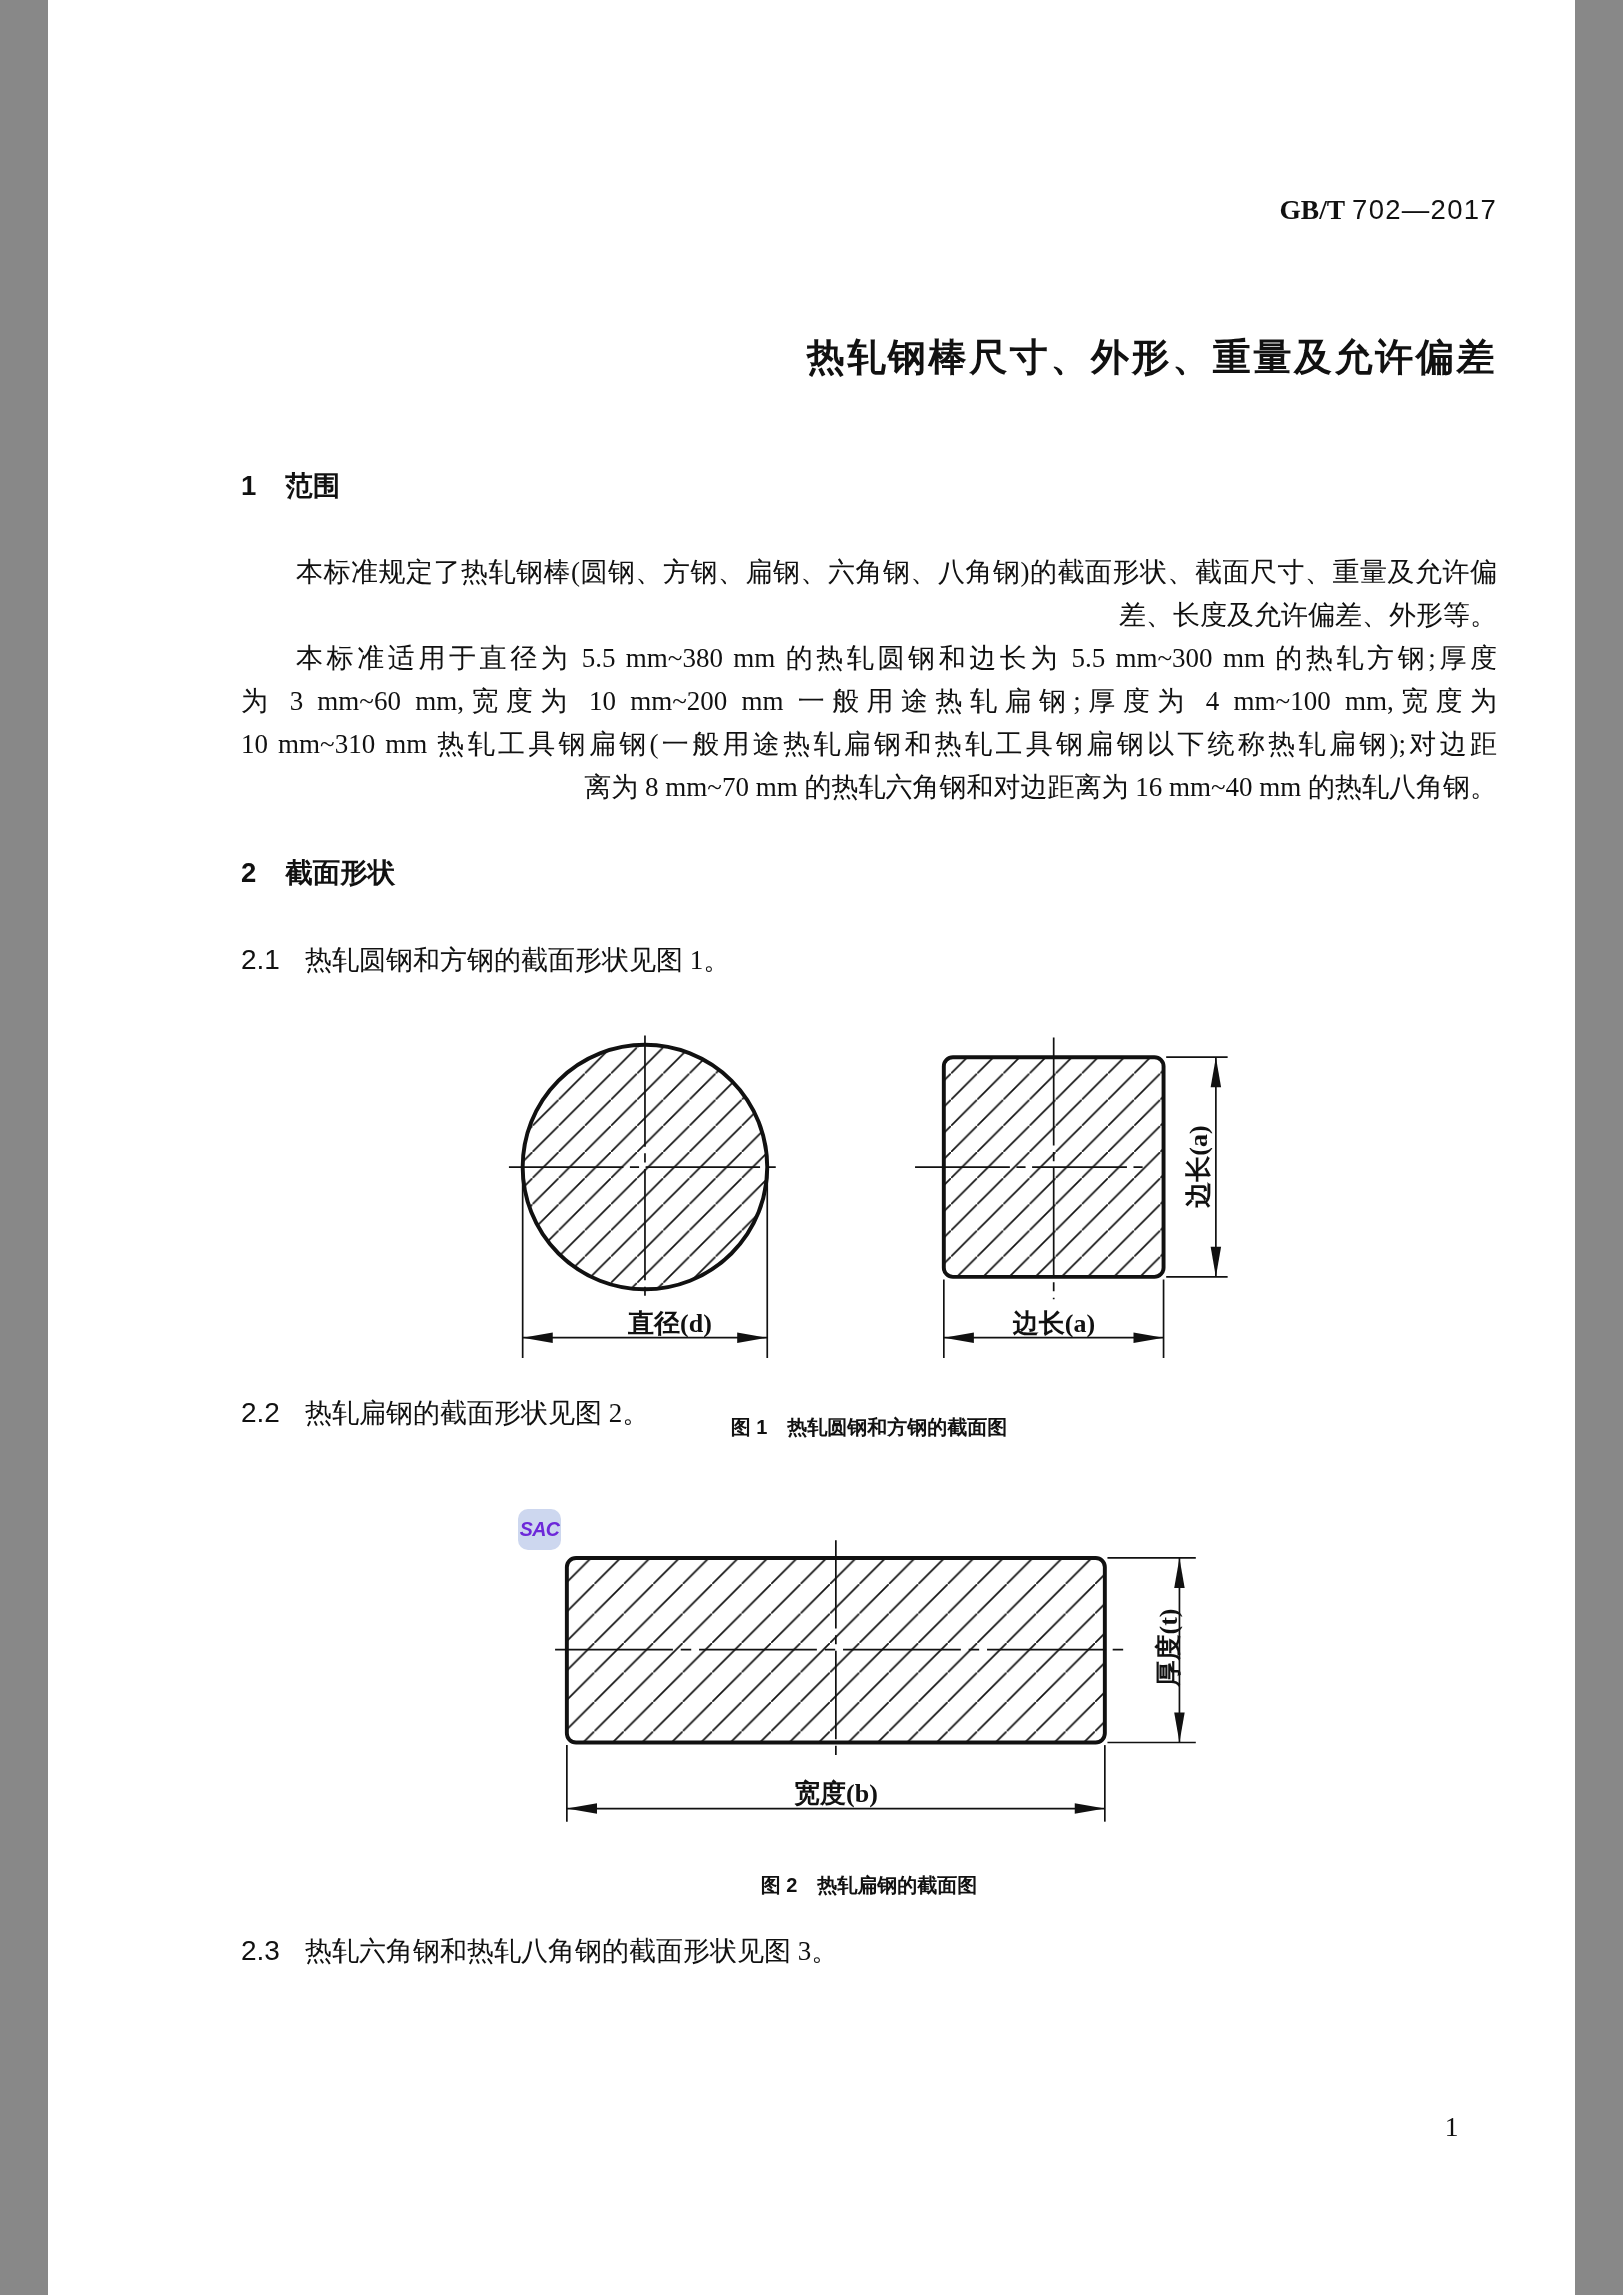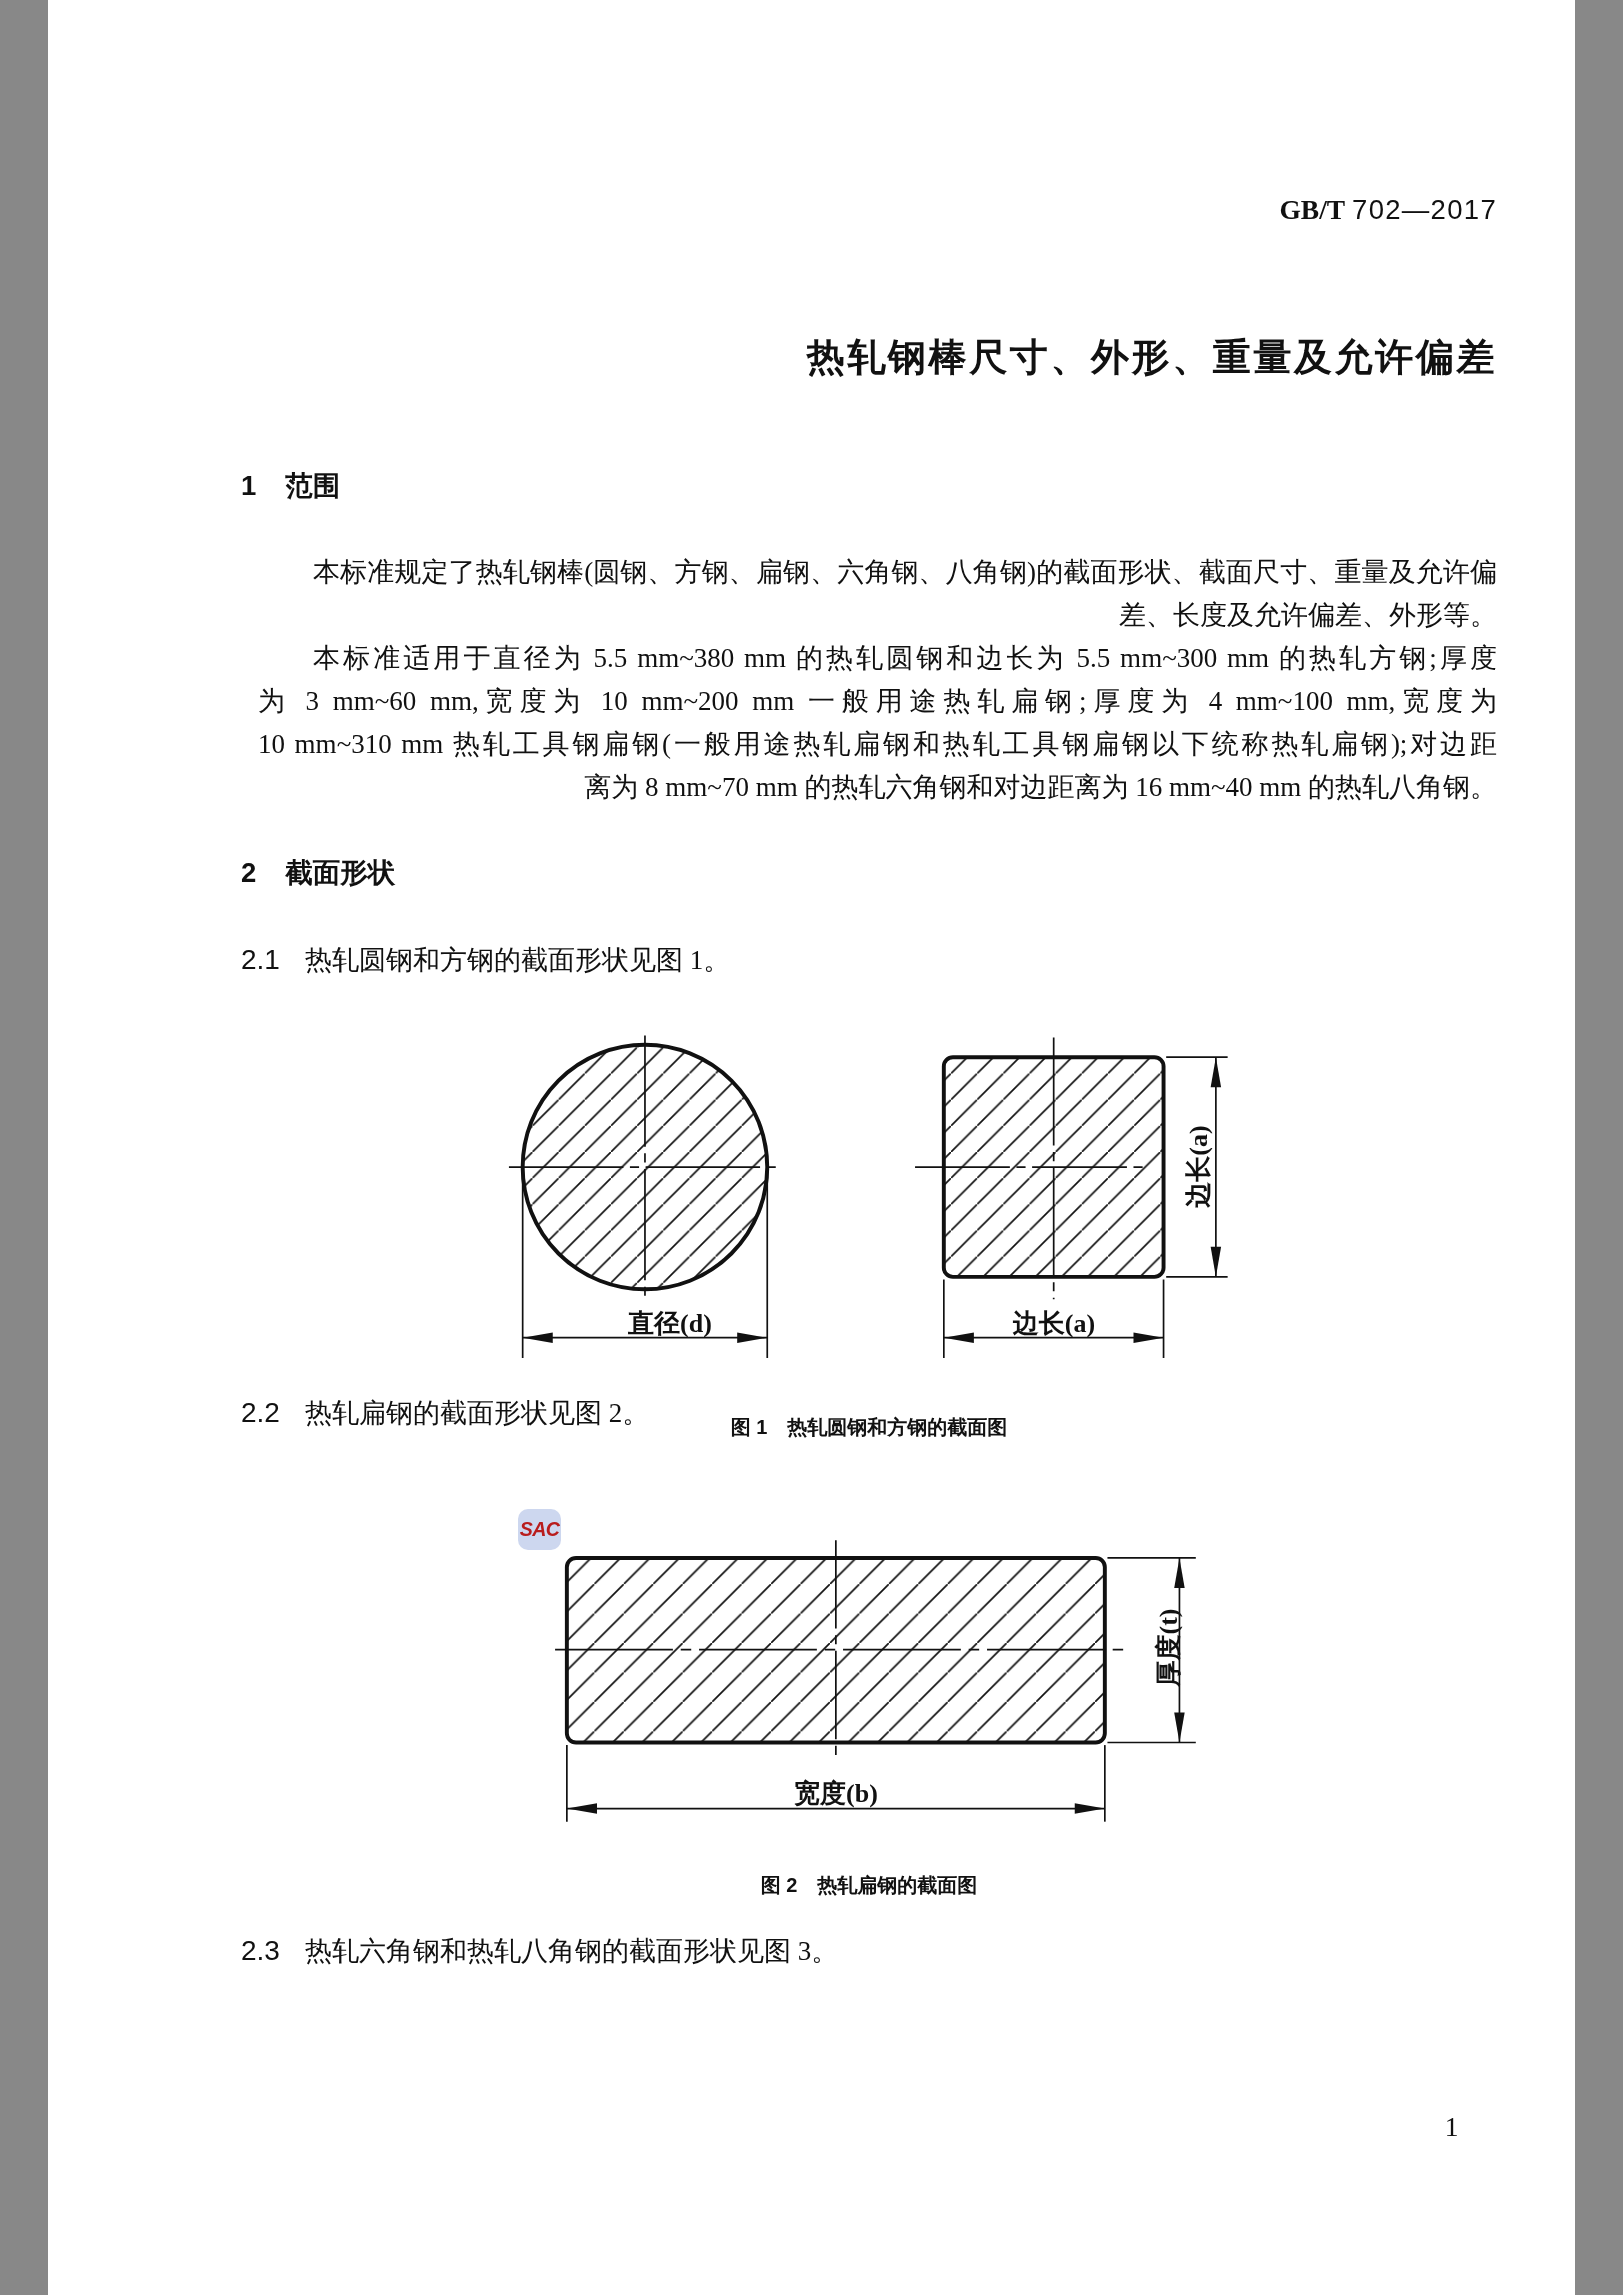--- a/index.html
+++ b/index.html
@@ -17,21 +17,21 @@
   .doc-title{position:absolute;left:193px;top:336px;width:1256px;margin:0;text-align:right;
     font-family:"Liberation Sans","DejaVu Sans",sans-serif;font-weight:bold;
     font-size:38px;line-height:43px;letter-spacing:2.6px;}
   
   .sec-heading{position:absolute;left:193px;font-family:"Liberation Sans","DejaVu Sans",sans-serif;
     font-weight:bold;font-size:27.5px;line-height:31px;}
   .sec-heading .num{display:inline-block;margin-right:29px;}
   
   .body-block{position:absolute;left:193px;top:551px;width:1256px;
     font-size:27px;line-height:43px;}
-  .jline{text-align:justify;text-align-last:justify;margin-left:17px;}
+  .jline{text-align:justify;text-align-last:justify;}
   .lline{text-align:right;}
   .ind{text-indent:55px;}
   
   .sub-item{position:absolute;left:193px;font-size:27px;line-height:33px;white-space:nowrap;}
   .sub-item .num{font-family:"Liberation Sans","DejaVu Sans",sans-serif;font-size:28px;
     display:inline-block;margin-right:25px;}
   
   .fig-caption{position:absolute;left:193px;width:1256px;text-align:center;
     font-family:"Liberation Sans","DejaVu Sans",sans-serif;font-weight:bold;
     font-size:20px;line-height:33px;}
@@ -40,21 +40,21 @@
     font-weight:600;font-family:"Liberation Serif","DejaVu Serif",serif;white-space:nowrap;}
   .dim-label.rot{width:144px;height:29px;transform:rotate(-90deg);}
   
   .fig-svg{position:absolute;}
   .tl{stroke:#111;stroke-width:2.6;fill:none;}
   .cl{stroke:#111;stroke-width:2.6;fill:none;}
   .outline{stroke:#111;stroke-width:6;}
   .arrow{fill:#111;stroke:none;}
   
   .watermark{position:absolute;left:470px;top:1509px;width:43px;height:41px;
-    background:#cdd7ef;border-radius:10px;color:#b91c1c;
+    background:#cdd7ef;border-radius:10px;color:#6d28d9;
     font-family:"Liberation Sans","DejaVu Sans",sans-serif;font-style:italic;font-weight:bold;
     font-size:19.6px;letter-spacing:-0.7px;display:flex;align-items:center;justify-content:center;}
   
   .page-no{position:absolute;left:1374px;top:2111px;width:59px;text-align:center;font-size:27.5px;}
 </style>
 </head>
 <body>
 
 <div class="page">
 

